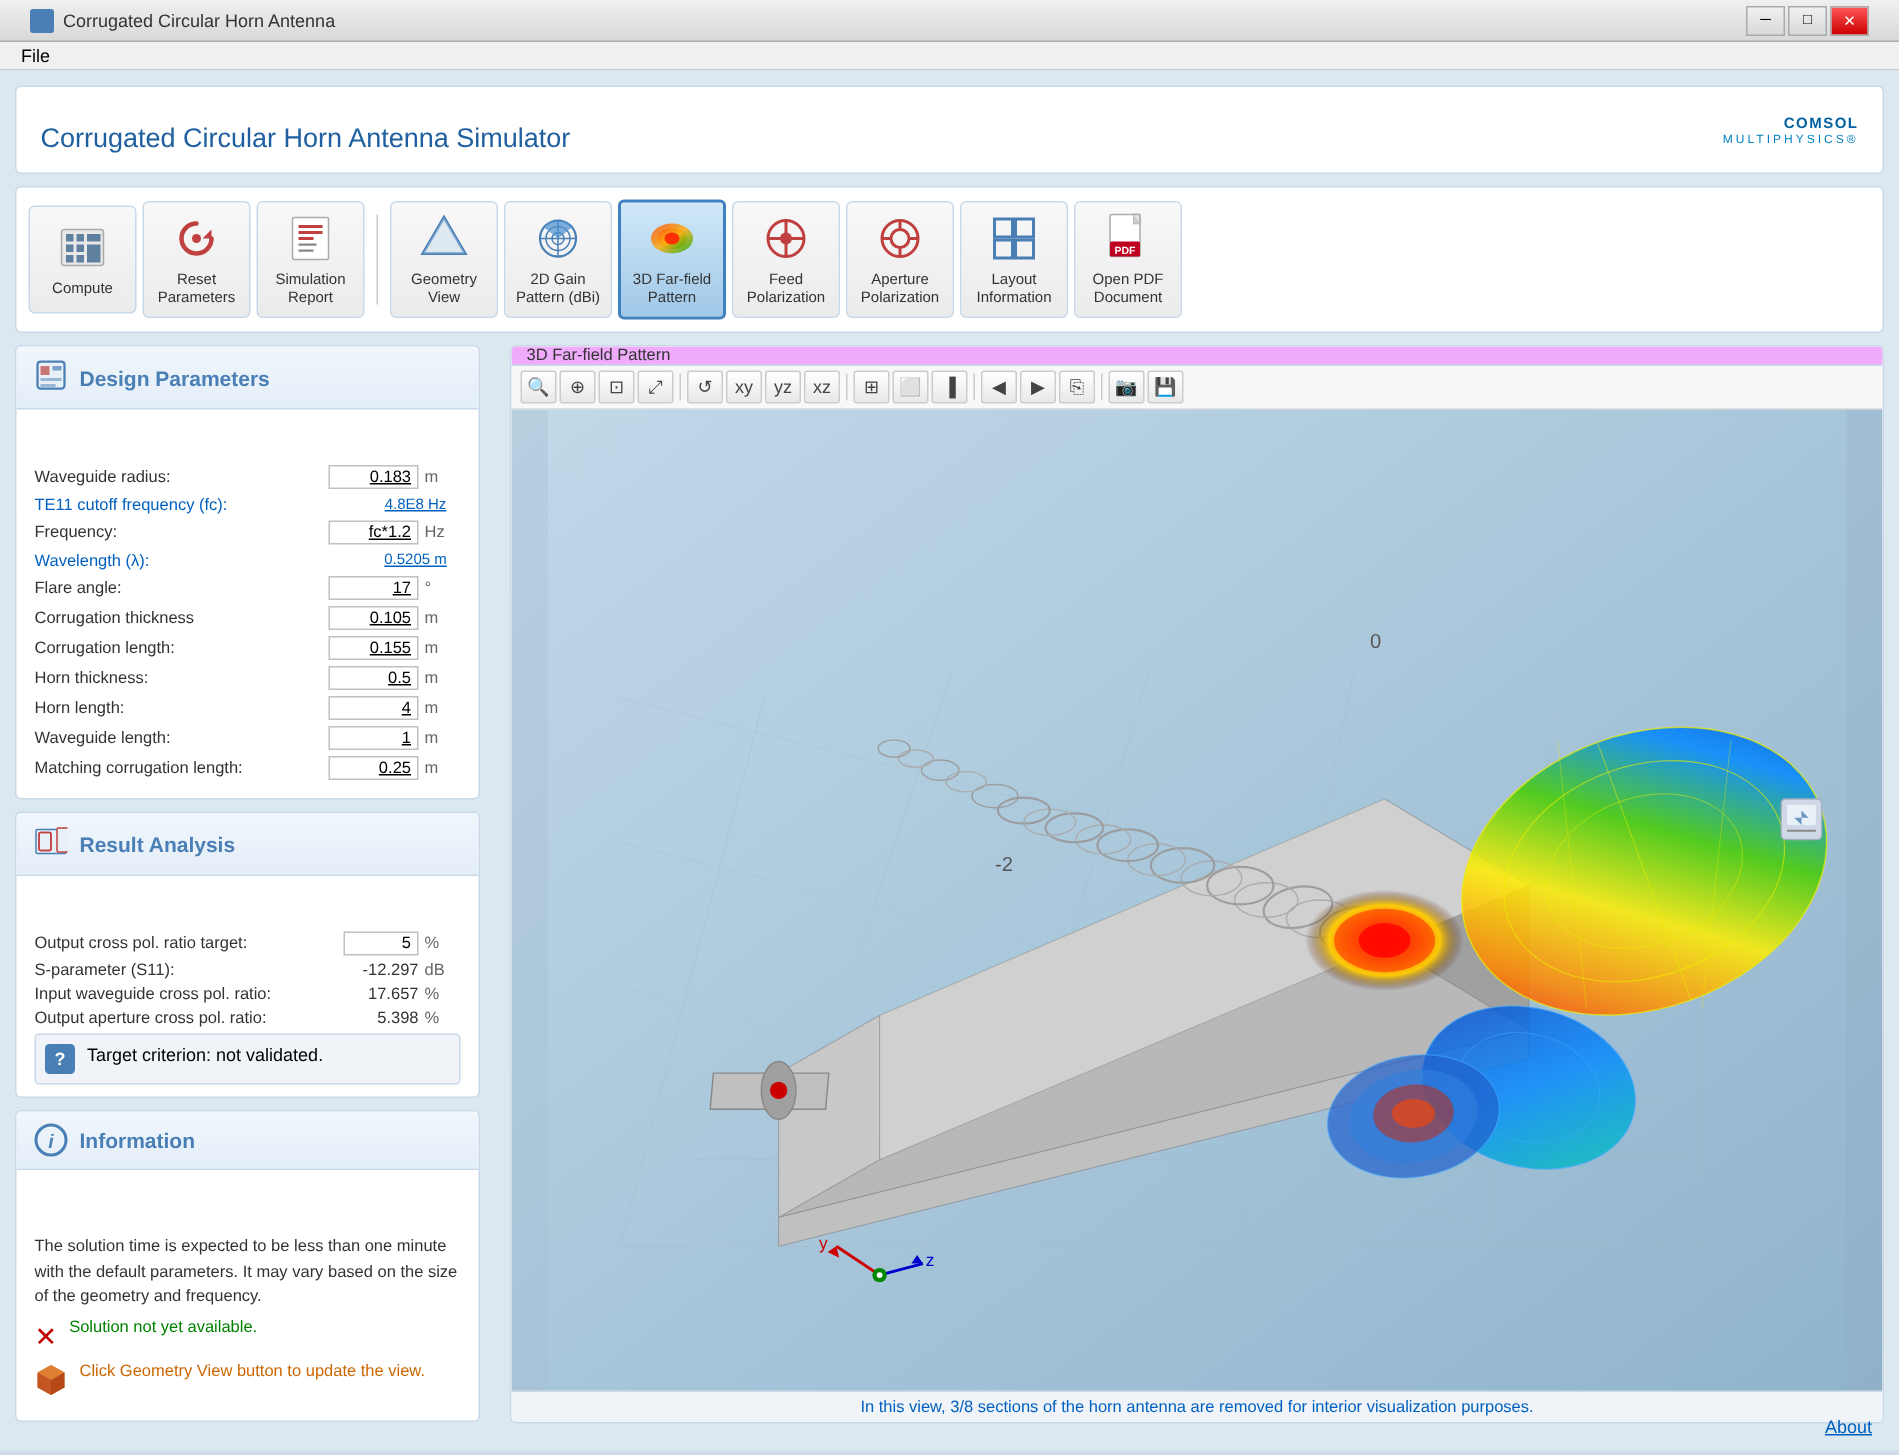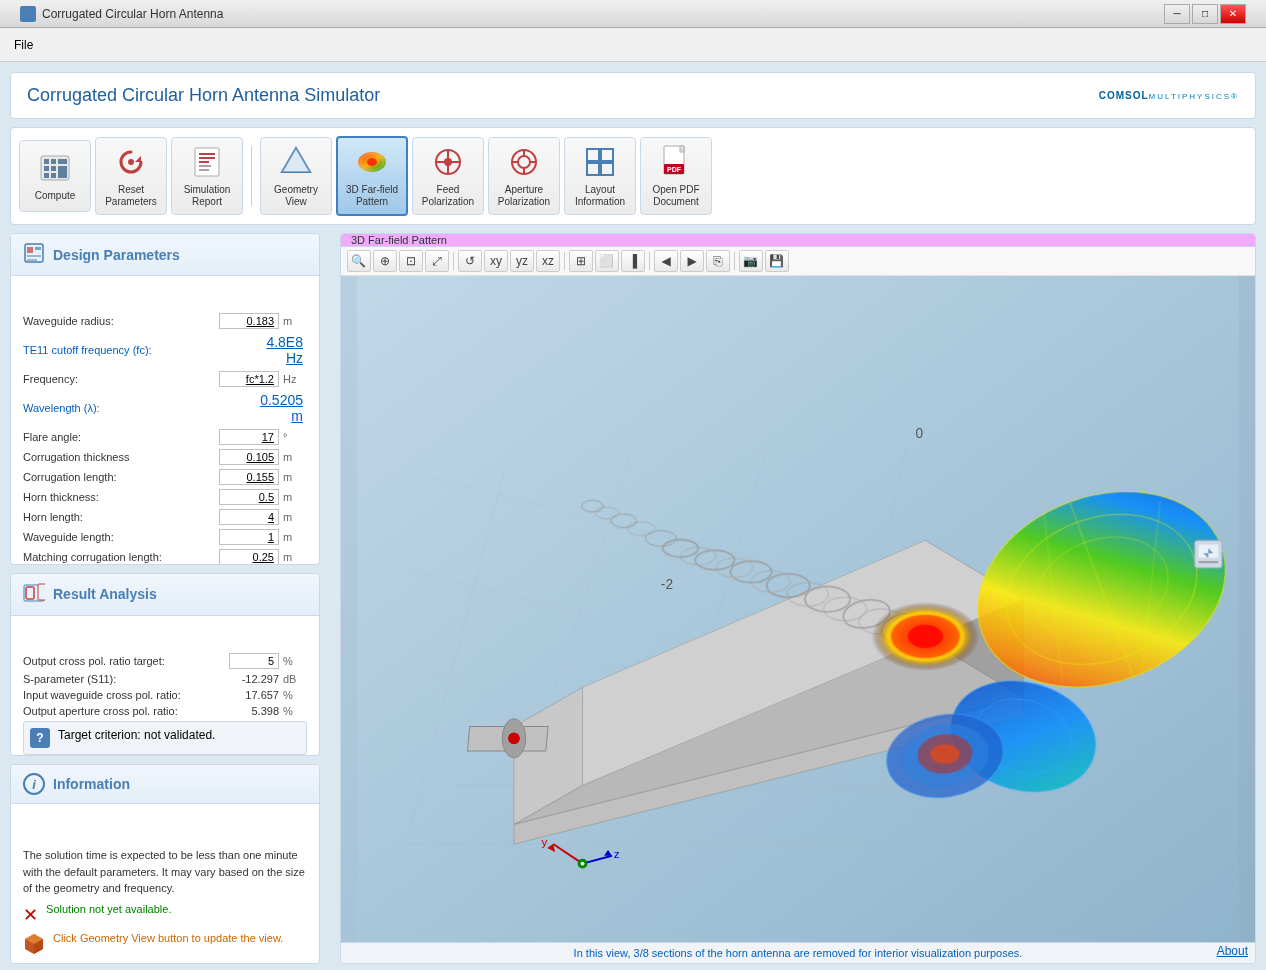--- a/index.html
+++ b/index.html
@@ -18,21 +18,21 @@
     .title-bar-left { display: flex; align-items: center; gap: 6px; }
     .title-bar-icon { width: 16px; height: 16px; background: #4a7fb5; border-radius: 2px; }
     .title-bar-text { font-size: 12px; color: #333; }
     .title-bar-controls { display: flex; gap: 2px; }
     .tb-btn { width: 26px; height: 20px; background: linear-gradient(to bottom, #f0f0f0, #d8d8d8); border: 1px solid #aaa; cursor: pointer; display: flex; align-items: center; justify-content: center; font-size: 10px; }
     .tb-btn.close { background: linear-gradient(to bottom, #f55, #c00); color: white; }
 
     
     .menu-bar {
       background: #f0f0f0;
-      height: 34px;
+      height: 19px;
       display: flex;
       align-items: center;
       padding: 0 6px;
       border-bottom: 1px solid #ccc;
     }
     .menu-item { padding: 2px 8px; font-size: 12px; cursor: pointer; }
 
     
     .main-window {
       background: #dce8f0;
@@ -46,22 +46,22 @@
     
     .app-header {
       background: white;
       border-radius: 4px;
       padding: 12px 16px;
       display: flex;
       align-items: center;
       justify-content: space-between;
       border: 1px solid #c8d8e8;
     }
-    .app-title { font-size: 18px; color: #2060a0; font-weight: 300; }
-    .comsol-logo { display: flex; flex-direction: row; align-items: flex-end; }
+    .app-title { font-size: 18px; color: #2060a0; font-weight: 300; margin-top: 12px; }
+    .comsol-logo { display: flex; flex-direction: column; align-items: flex-end; }
     .comsol-text { font-size: 10px; color: #0060a0; font-weight: bold; letter-spacing: 1px; }
     .comsol-sub { font-size: 8px; color: #0080c0; letter-spacing: 2px; }
 
     
     .toolbar {
       background: white;
       border-radius: 4px;
       padding: 8px;
       display: flex;
       align-items: center;
@@ -132,21 +132,21 @@
     .param-label.blue { color: #0060c0; }
     .param-value {
       width: 60px;
       text-align: right;
       font-size: 11px;
       border: 1px solid #c0c0c0;
       padding: 1px 4px;
       background: white;
       text-decoration: underline;
     }
-    .param-value.blue { color: #0060c0; border: none; background: transparent; font-size: 14px; }
+    .param-value.blue { color: #0060c0; border: none; background: transparent; font-size: 10px; text-align: center; }
     .param-unit { width: 24px; text-align: left; margin-left: 4px; font-size: 11px; color: #666; }
 
     
     .result-row {
       display: flex;
       align-items: center;
       margin-bottom: 4px;
     }
     .result-label { flex: 1; font-size: 11px; color: #333; }
     .result-value { font-size: 11px; color: #333; text-align: right; min-width: 60px; }
@@ -363,20 +363,33 @@
     <button class="tool-btn">
       <span class="toolbar-icon-svg">
         <svg viewBox="0 0 36 36" xmlns="http://www.w3.org/2000/svg">
           <polygon points="18,4 32,28 4,28" fill="none" stroke="#4a7fb5" stroke-width="2"></polygon>
           <polygon points="18,4 32,28 4,28" fill="#c8ddf0" opacity="0.5"></polygon>
         </svg>
       </span>
       <span class="tool-btn-label">Geometry<br>View</span>
     </button>
 
+    <button class="tool-btn">
+      <span class="toolbar-icon-svg">
+        <svg viewBox="0 0 36 36" xmlns="http://www.w3.org/2000/svg">
+          <circle cx="18" cy="18" r="12" fill="none" stroke="#4a7fb5" stroke-width="1.5"></circle>
+          <circle cx="18" cy="18" r="8" fill="none" stroke="#4a7fb5" stroke-width="1"></circle>
+          <circle cx="18" cy="18" r="4" fill="none" stroke="#4a7fb5" stroke-width="1"></circle>
+          <line x1="18" y1="6" x2="18" y2="30" stroke="#4a7fb5" stroke-width="1"></line>
+          <line x1="6" y1="18" x2="30" y2="18" stroke="#4a7fb5" stroke-width="1"></line>
+          <path d="M18,18 L8,10 Q12,6 18,6 Q24,6 28,10 Z" fill="#4a90d0" opacity="0.7"></path>
+        </svg>
+      </span>
+      <span class="tool-btn-label">2D Gain<br>Pattern (dBi)</span>
+    </button>
 
     <button class="tool-btn active">
       <span class="toolbar-icon-svg">
         <svg viewBox="0 0 36 36" xmlns="http://www.w3.org/2000/svg">
           <defs>
             <linearGradient id="fg1" x1="0%" y1="0%" x2="100%" y2="100%">
               <stop offset="0%" style="stop-color:#ff4400"></stop>
               <stop offset="50%" style="stop-color:#ffaa00"></stop>
               <stop offset="100%" style="stop-color:#00aa00"></stop>
             </linearGradient>

